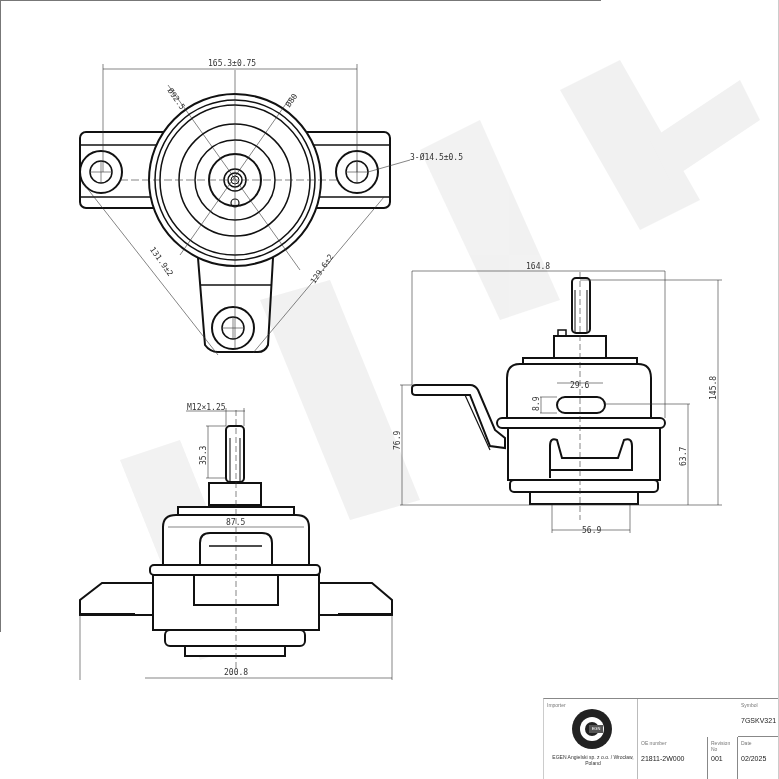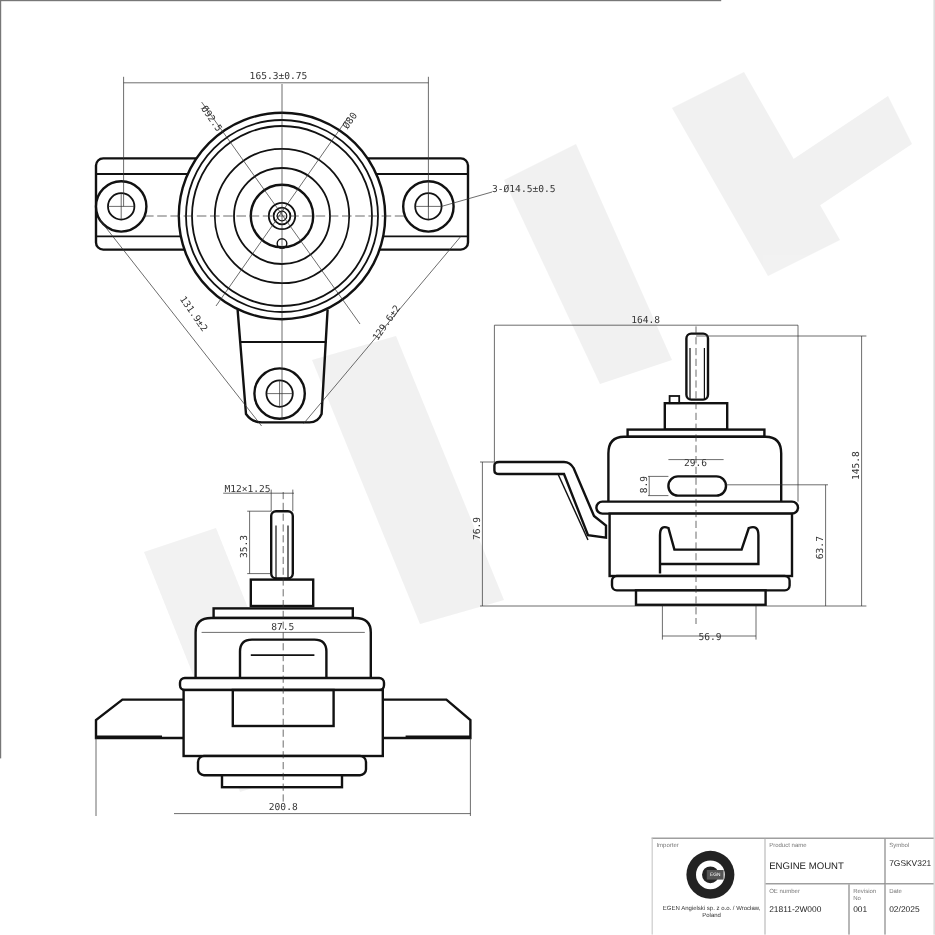--- a/index.html
+++ b/index.html
@@ -191,24 +191,20 @@
 <div class="tb">
   <div class="cell" style="left:0;top:0;width:94px;height:80px;border-right:1px solid #bbb;">
     <span class="lbl">Importer</span>
     <div class="logo">
       <div class="inner"></div>
       <div class="core"></div>
       <div class="badge">EGN</div>
     </div>
     <div class="importer-text">EGEN Angielski sp. z o.o. / Wrocław, Poland</div>
   </div>
-  <div class="cell" style="left:94px;top:0;width:100px;height:38px;border-bottom:1px solid #888;border-right:1px solid #888;">
-    <span class="lbl">Product name</span>
-    <span class="val" style="top:18px;">ENGINE MOUNT</span>
-  </div>
   <div class="cell" style="left:194px;top:0;width:40px;height:38px;border-bottom:1px solid #888;">
     <span class="lbl">Symbol</span>
     <span class="val" style="top:18px;font-size:7px;">7GSKV321</span>
   </div>
   <div class="cell" style="left:94px;top:38px;width:70px;height:42px;border-right:1px solid #888;">
     <span class="lbl">OE number</span>
     <span class="val" style="top:18px;font-size:7px;">21811-2W000</span>
   </div>
   <div class="cell" style="left:164px;top:38px;width:30px;height:42px;border-right:1px solid #888;">
     <span class="lbl">Revision No</span>

